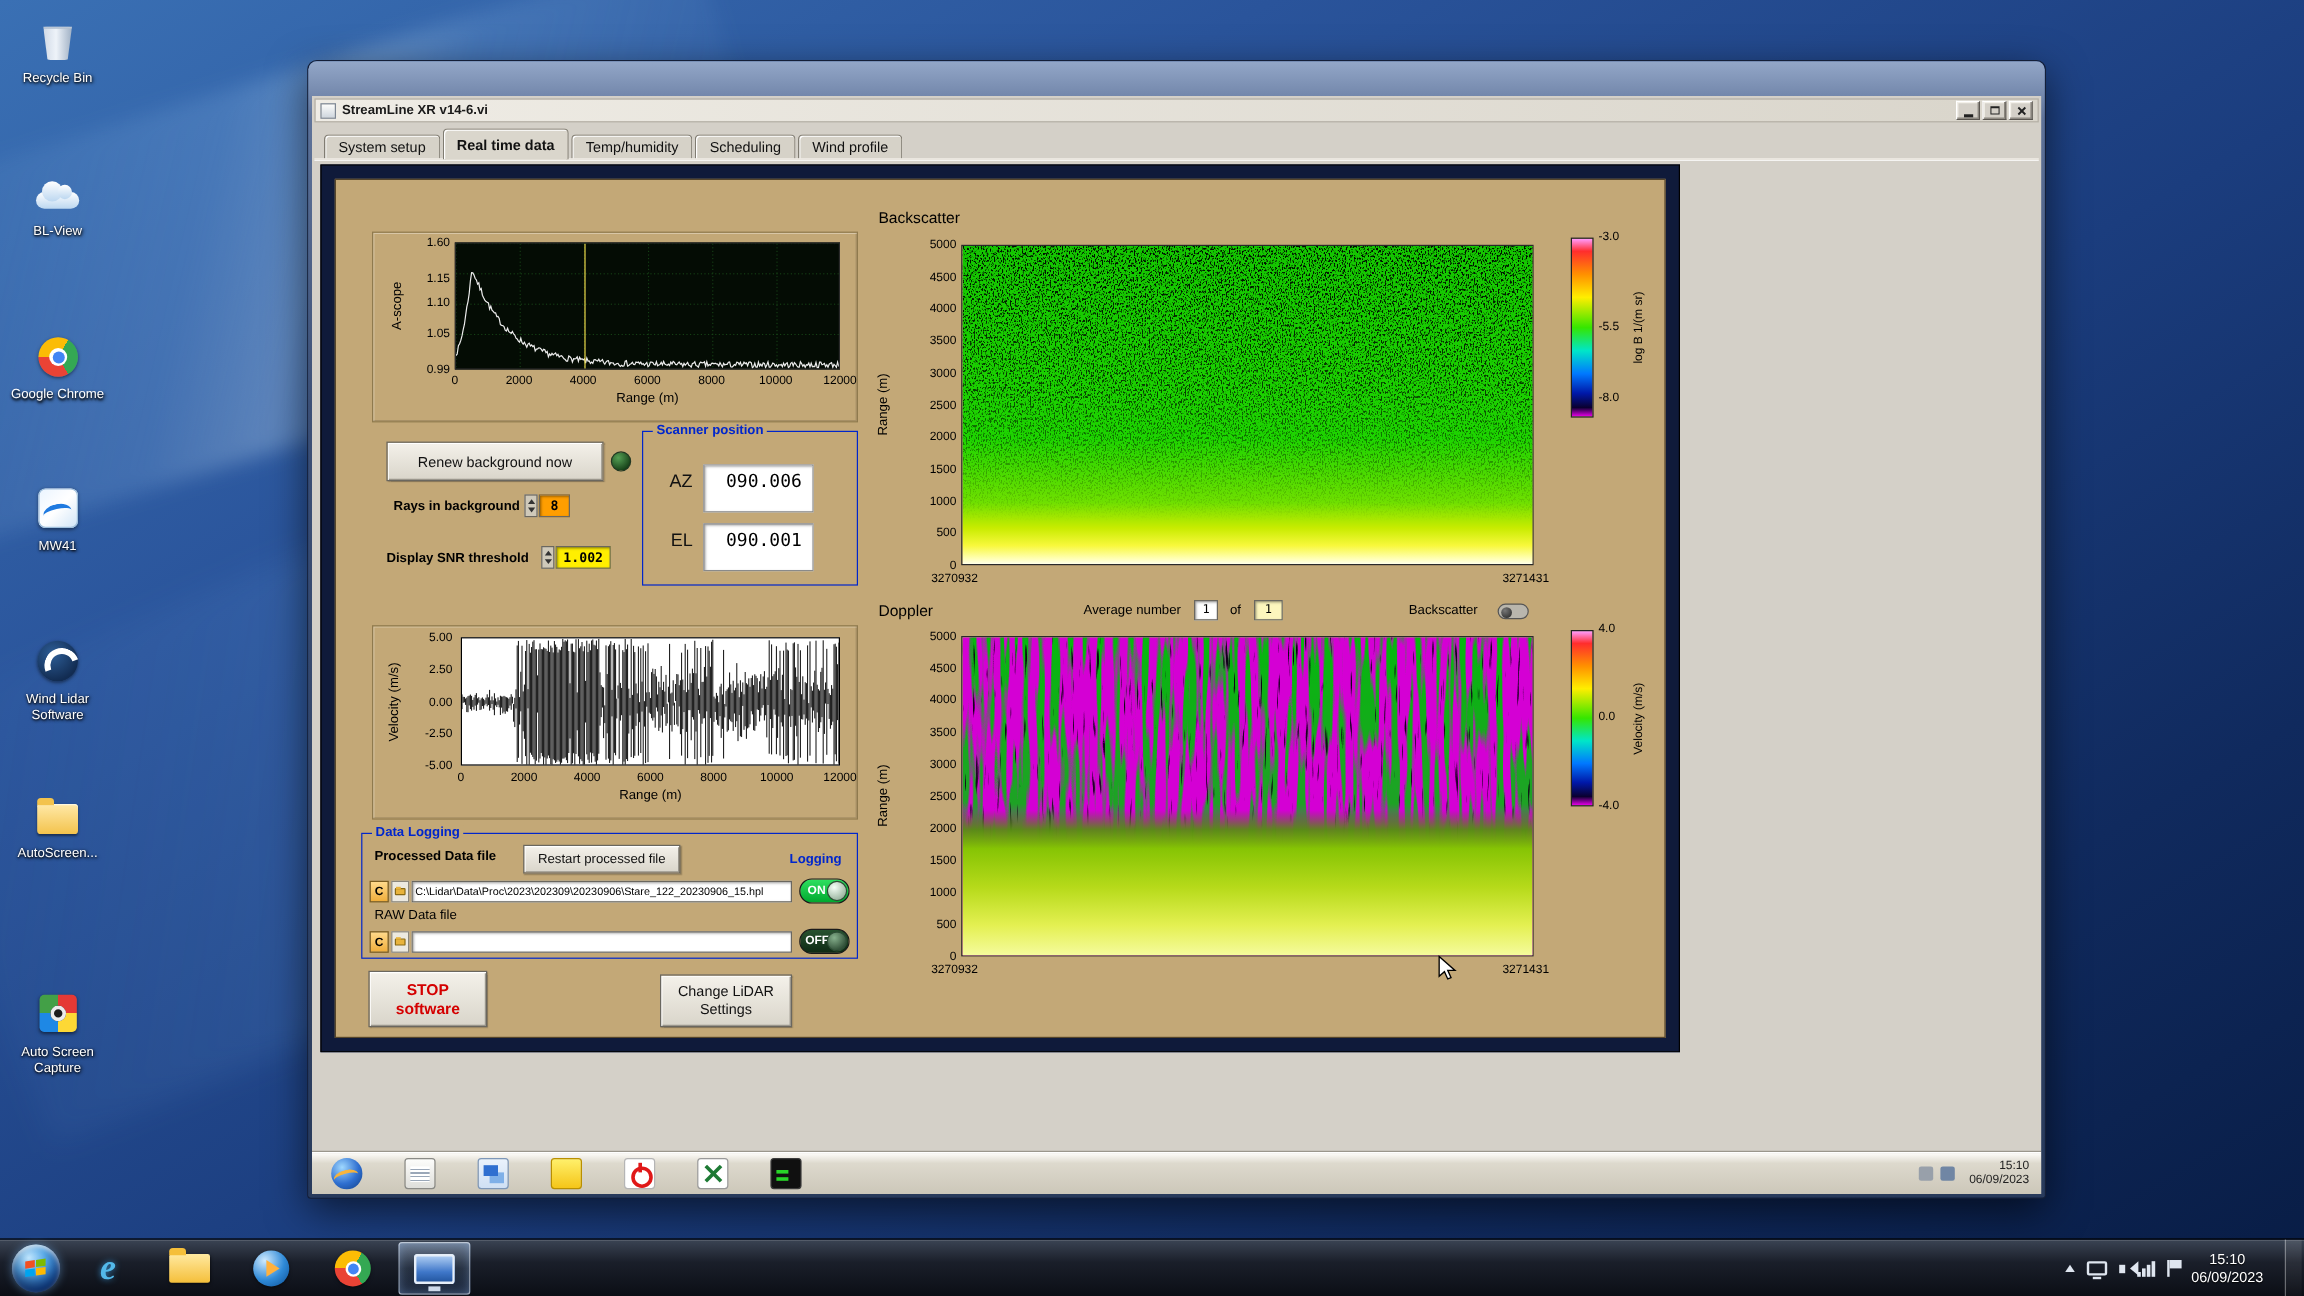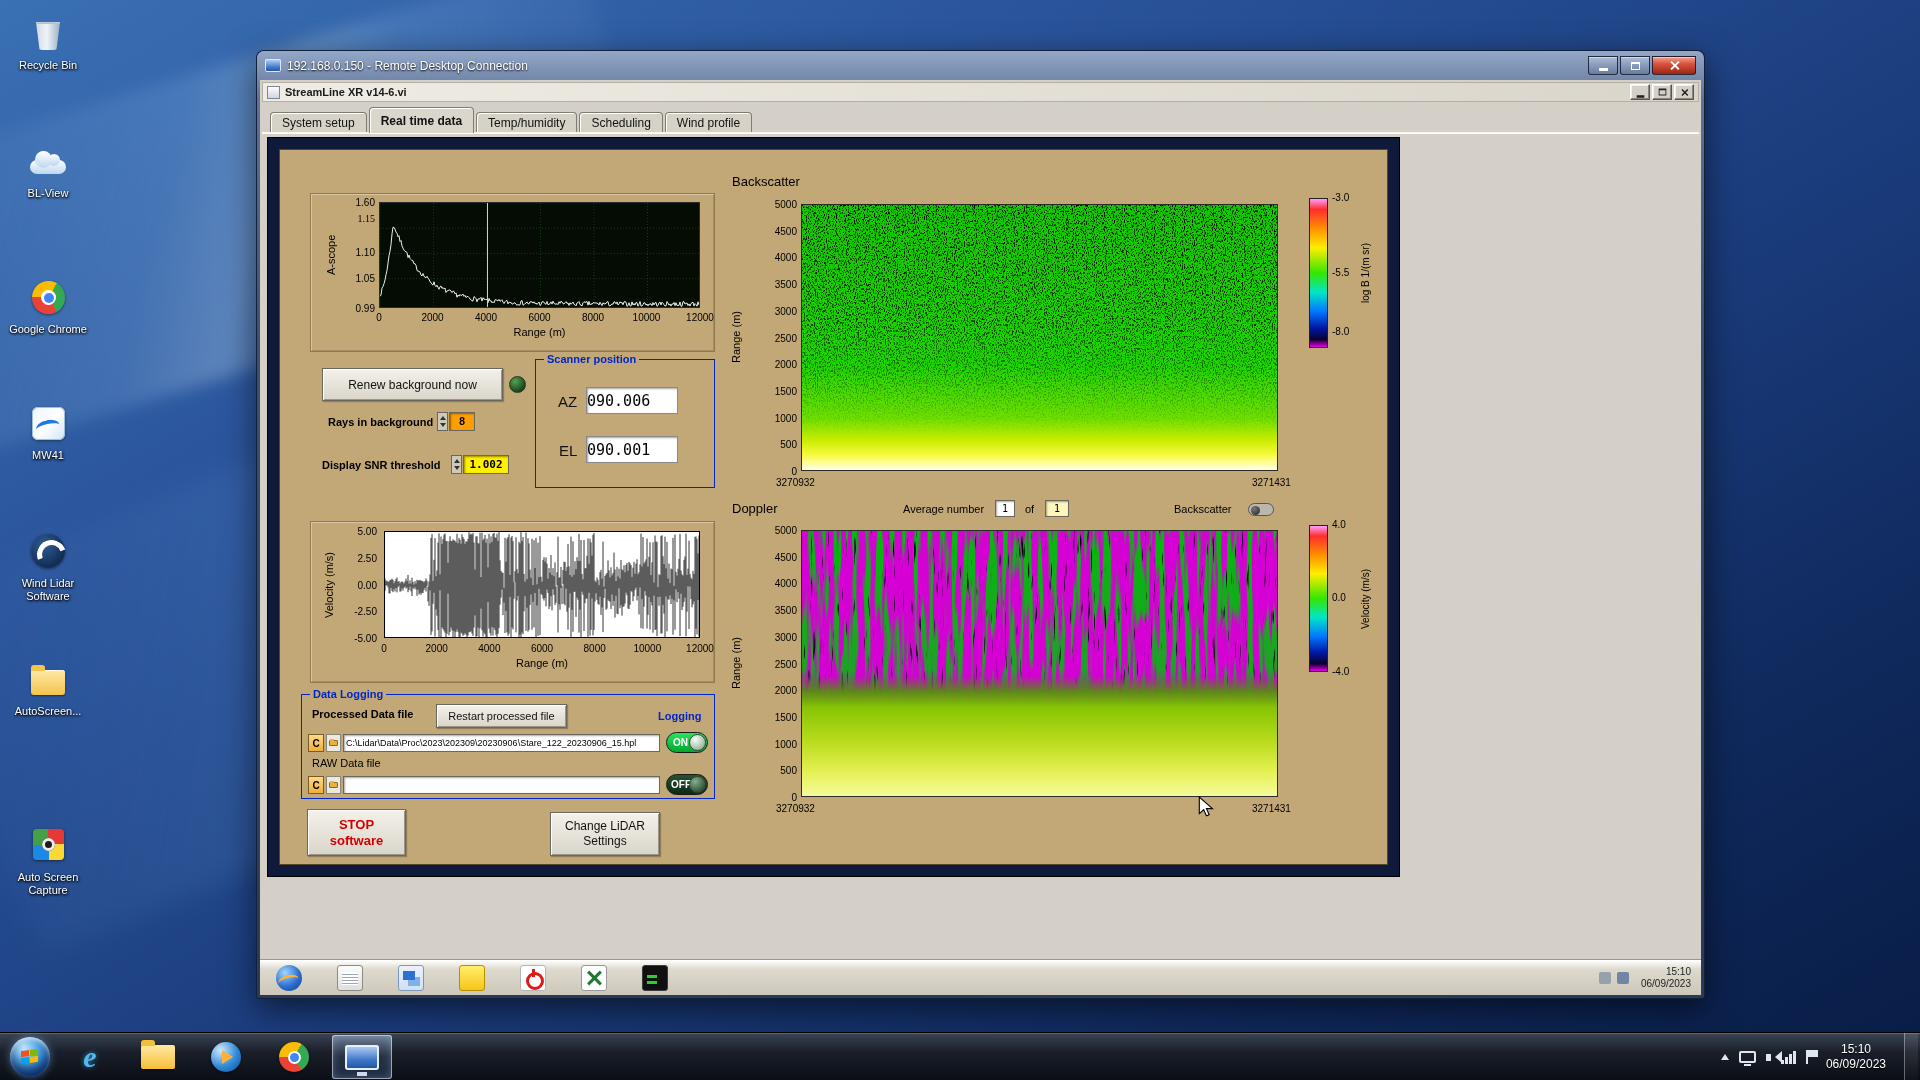--- a/index.html
+++ b/index.html
@@ -119,22 +119,22 @@
   .valbox{position:absolute;border:1px solid #6a675f;box-shadow:inset 1px 1px 2px rgba(0,0,0,.4);
     font:bold 11px "DejaVu Sans Mono",monospace;display:flex;align-items:center;justify-content:center}
   #rays-value{left:169px;top:262px;width:26px;height:19px;background:var(--value-orange)}
   #snr-value{left:183px;top:305px;width:46px;height:19px;background:var(--value-yellow)}
 
   .bluegroup{position:absolute;border:1px solid var(--group-blue)}
   .bluegroup .gtitle{position:absolute;top:-7px;left:8px;padding:0 3px;background:var(--panel-tan);color:var(--group-blue);font-weight:bold;font-size:11px;white-space:nowrap}
   #scanner-group{left:255px;top:209px;width:180px;height:129px}
   .axlbl{position:absolute;font-size:15px;color:#111}
   #az-label{left:22px;top:33px} #el-label{left:23px;top:82px}
-  .numbox{position:absolute;width:92px;height:27px;background:#fff;border:1px solid #8a8a8a;
-    box-shadow:inset 1px 1px 2px rgba(0,0,0,.35);font:15px "DejaVu Sans Mono",monospace;line-height:26px;padding-left:0}
+  .numbox{position:absolute;width:92px;height:40px;background:#fff;border:1px solid #8a8a8a;
+    box-shadow:inset 1px 1px 2px rgba(0,0,0,.35);font:15px "DejaVu Sans Mono",monospace;line-height:26px;padding-left:18px}
   #az-value{left:50px;top:27px} #el-value{left:50px;top:76px}
 
   #velocity-box{left:30px;top:371px;width:405px;height:162px}
   #velocity-ylabel{left:12px;top:9px;height:107px;width:14px}
   #velocity-yticks{left:24px;top:9px;width:42px;height:107px}
   #velocity-plot{left:73px;top:9px;width:316px;height:107px;background:#fff;border:1px solid #000}
   #velocity-xticks{left:73px;top:121px;width:316px;height:12px}
   #velocity-xlbl{left:73px;top:135px;width:316px}
 
   #logging-group{left:21px;top:544px;width:414px;height:105px}
@@ -308,35 +308,20 @@
     <div class="dlabel">AutoScreen...</div>
   </div>
   <div class="dicon" style="top:824px">
     <div class="ic">
         <div class="i-asc"></div>
       </div>
     <div class="dlabel">Auto Screen Capture</div>
   </div>
 
   <div class="rdp">
-    <div class="rdp-tb">
-      <span class="rdp-ico"></span>
-      <span class="rdp-title">192.168.0.150 - Remote Desktop Connection</span>
-      <span class="caps">
-        <span class="cap">
-            <i class="g-min"></i>
-          </span>
-        <span class="cap">
-            <i class="g-max"></i>
-          </span>
-        <span class="cap close">
-            <i class="g-x"></i>
-          </span>
-      </span>
-    </div>
     <div class="rdp-body">
 
       <div class="app-tb">
         <span class="app-ico"></span>
         <span class="app-title">StreamLine XR v14-6.vi</span>
         <span class="wbtns">
           <span class="wbtn">
               <i class="g-min"></i>
             </span>
           <span class="wbtn">
@@ -358,21 +343,21 @@
 
       <div class="tabpage"></div>
 
       <div class="pframe">
         <div class="panel">
 
           <div class="chartbox" id="ascope-box">
             <div class="rotlbl" id="ascope-ylabel">A-scope</div>
             <div class="yticks" id="ascope-yticks">
                 <span class="tick" style="top: -5px;">1.60</span>
-                <span class="tick" style="top: 11px; font-family: Liberation Serif, serif;">1.15</span>
+                <span class="tick" style="top: 25px;">1.15</span>
                 <span class="tick" style="top: 45.4762px;">1.10</span>
                 <span class="tick" style="top: 70.7143px;">1.05</span>
                 <span class="tick" style="top: 101px;">0.99</span>
               </div>
             <div class="plot" id="ascope-plot">
               <svg id="ascope-svg" width="321" height="106">
                   <path d="M0.0 0V106M53.5 0V106M107.0 0V106M160.5 0V106M214.0 0V106M267.5 0V106M321.0 0V106M0 0.0H321M0 25.2H321M0 50.5H321M0 75.7H321M0 106.0H321" stroke="#1e5c1e" stroke-width="0.6" fill="none" stroke-dasharray="1 2"></path>
                 <path id="ascope-path" fill="none" stroke="#ededed" stroke-width="1" d="M0 93.3L1 92.0L2 85.1L3 83.5L4 80.7L5 76.9L6 71.7L7 67.4L8 60.0L9 52.7L10 48.3L11 41.6L12 31.0L13 24.2L14 24.4L15 26.2L16 29.1L17 30.3L18 33.8L19 32.7L20 38.6L21 37.5L22 43.0L23 45.2L24 47.1L25 48.3L26 48.8L27 49.4L28 54.6L29 52.0L30 55.4L31 56.5L32 57.7L33 57.7L34 60.8L35 60.6L36 62.3L37 67.5L38 68.1L39 68.3L40 69.1L41 72.2L42 72.9L43 70.5L44 73.4L45 74.1L46 74.8L47 73.3L48 75.3L49 76.2L50 78.8L51 79.5L52 81.3L53 82.1L54 78.8L55 82.5L56 83.8L57 82.2L58 84.3L59 86.3L60 83.7L61 83.0L62 85.4L63 84.5L64 85.9L65 85.0L66 89.5L67 87.9L68 87.7L69 86.9L70 87.0L71 88.0L72 89.6L73 88.1L74 88.4L75 90.9L76 89.9L77 94.3L78 92.0L79 93.2L80 91.5L81 92.7L82 91.9L83 91.1L84 93.4L85 92.3L86 94.5L87 93.7L88 93.4L89 94.6L90 96.0L91 96.6L92 97.9L93 98.0L94 93.6L95 94.3L96 95.5L97 98.8L98 95.9L99 96.1L100 95.7L101 94.4L102 98.1L103 94.7L104 96.5L105 95.9L106 96.9L107 96.0L108 99.6L109 95.4L110 97.9L111 97.7L112 99.9L113 98.8L114 99.8L115 96.8L116 96.7L117 97.4L118 97.9L119 96.3L120 98.3L121 97.7L122 96.7L123 99.1L124 100.5L125 98.7L126 97.7L127 97.5L128 100.9L129 99.1L130 99.5L131 99.4L132 101.2L133 100.8L134 99.9L135 99.8L136 101.4L137 102.3L138 101.4L139 102.2L140 101.9L141 98.0L142 97.5L143 102.2L144 101.7L145 100.5L146 100.1L147 98.9L148 100.8L149 100.9L150 98.7L151 99.1L152 98.7L153 100.1L154 98.8L155 100.7L156 100.0L157 101.4L158 100.2L159 99.0L160 102.5L161 101.7L162 98.8L163 98.8L164 99.1L165 100.8L166 101.2L167 98.4L168 101.8L169 101.2L170 100.7L171 98.9L172 101.1L173 98.2L174 100.4L175 100.9L176 101.4L177 100.5L178 101.7L179 98.7L180 100.3L181 98.2L182 99.0L183 100.7L184 101.0L185 99.7L186 98.6L187 100.5L188 99.9L189 102.5L190 99.8L191 101.3L192 100.2L193 99.0L194 101.4L195 101.8L196 102.9L197 99.9L198 99.6L199 98.5L200 101.7L201 102.0L202 103.0L203 99.7L204 98.7L205 99.4L206 99.2L207 98.5L208 102.2L209 98.4L210 101.9L211 100.7L212 101.4L213 99.8L214 99.6L215 100.2L216 99.7L217 100.3L218 100.4L219 102.0L220 99.2L221 101.0L222 102.7L223 99.8L224 101.1L225 100.6L226 100.6L227 98.9L228 98.6L229 102.7L230 102.9L231 102.0L232 100.8L233 101.4L234 98.8L235 99.1L236 100.8L237 98.9L238 102.0L239 100.9L240 98.8L241 100.0L242 99.4L243 101.8L244 98.9L245 98.6L246 99.2L247 103.4L248 102.6L249 99.7L250 102.9L251 103.0L252 98.8L253 102.1L254 100.5L255 102.1L256 99.4L257 99.8L258 103.2L259 101.2L260 98.5L261 103.0L262 103.0L263 101.5L264 99.5L265 100.0L266 102.1L267 101.0L268 102.9L269 101.0L270 101.3L271 100.7L272 102.6L273 99.6L274 101.9L275 100.0L276 99.3L277 103.3L278 102.5L279 99.8L280 99.0L281 102.0L282 99.2L283 100.2L284 101.8L285 103.0L286 102.9L287 98.5L288 100.0L289 102.2L290 100.9L291 103.1L292 100.9L293 101.3L294 99.5L295 102.7L296 99.7L297 102.6L298 102.3L299 102.4L300 99.0L301 103.3L302 103.3L303 98.7L304 98.8L305 101.0L306 100.6L307 99.9L308 102.6L309 100.9L310 103.1L311 100.5L312 99.8L313 99.2L314 103.1L315 100.6L316 101.6L317 103.2L318 98.8L319 102.1L320 102.7L321 102.0"></path>
               </svg>
               <div id="ascope-cursor" style="left: 107px;"></div>

